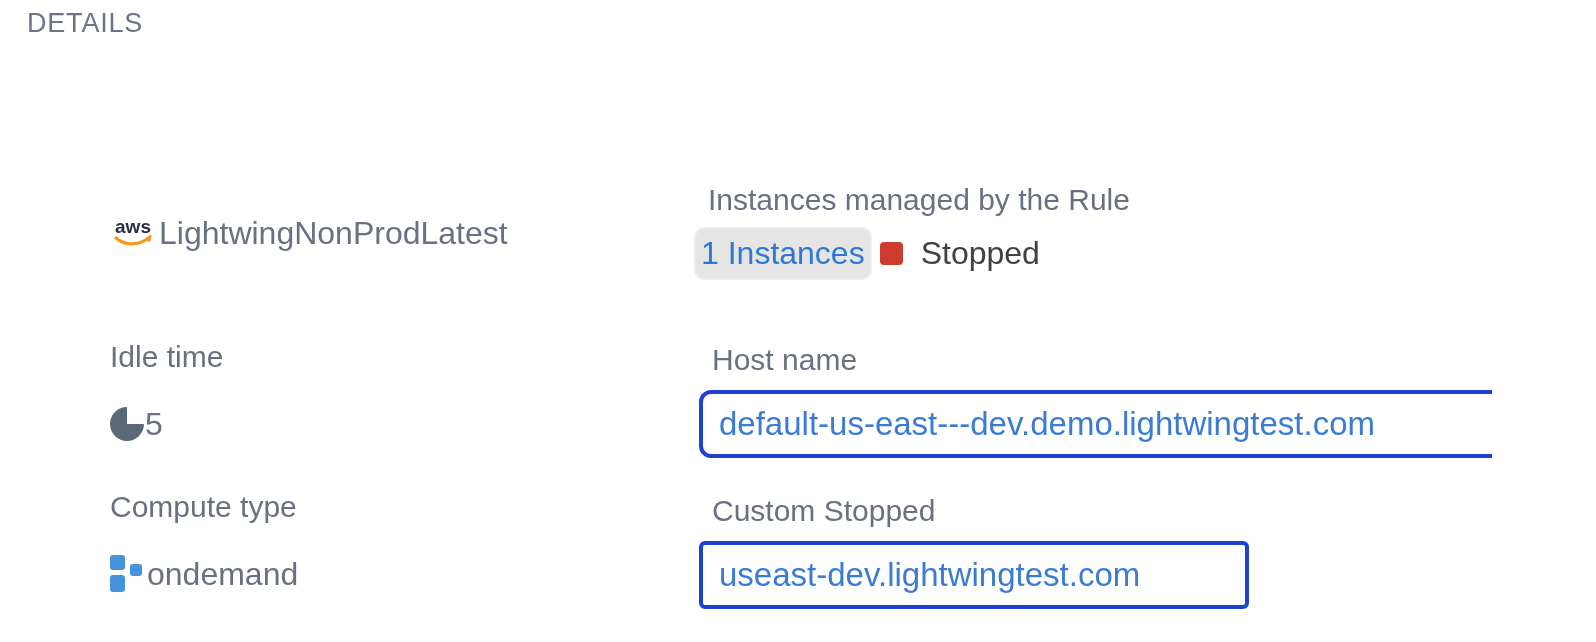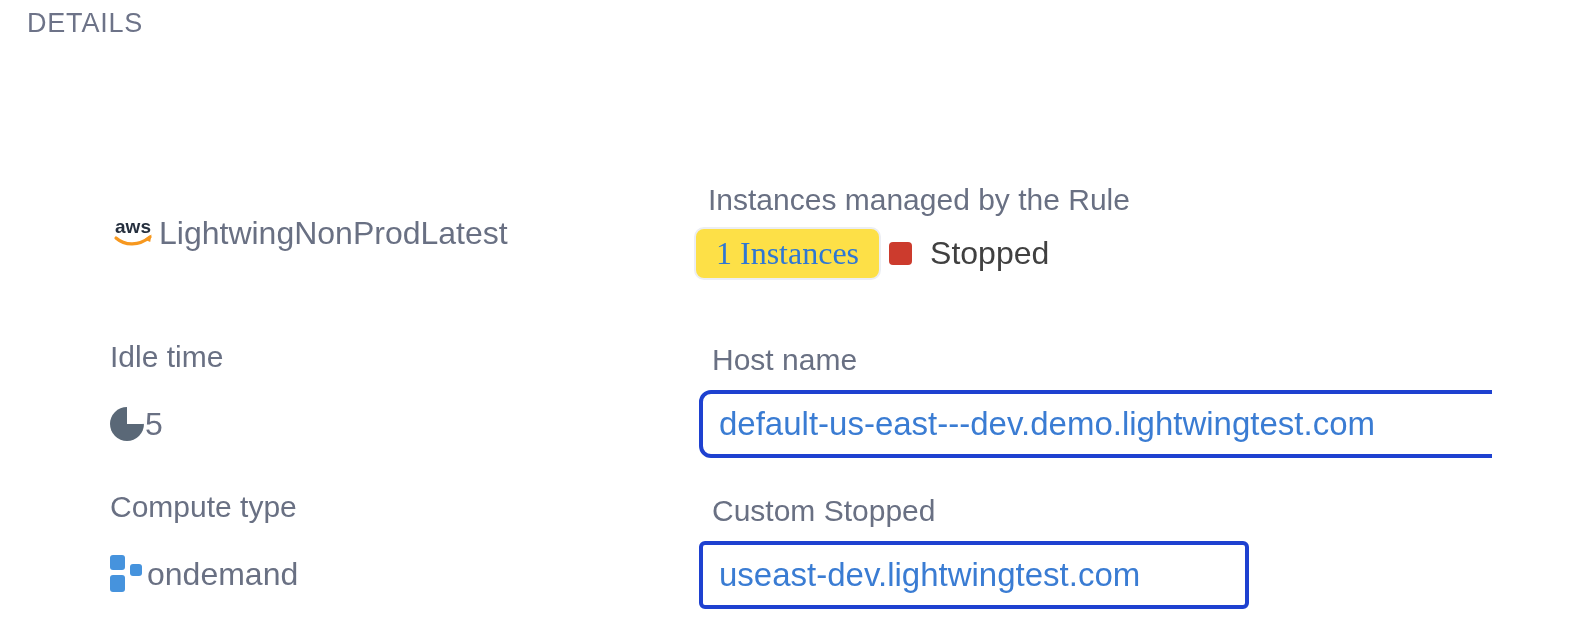--- a/index.html
+++ b/index.html
@@ -64,29 +64,28 @@
   .squares-icon { position: relative; width: 36px; height: 40px; flex: 0 0 auto; }
   .squares-icon .sq { position: absolute; background: #4693dd; }
   .squares-icon .sq1 { left: 0;  top: 1px;  width: 15px; height: 15px; border-radius: 3px; }
   .squares-icon .sq2 { left: 20px; top: 10px; width: 12px; height: 12px; border-radius: 3px; }
   .squares-icon .sq3 { left: 0;  top: 21px; width: 15px; height: 17px; border-radius: 3px; }
 
   
   .instances-row { margin-top: 10px; display: flex; align-items: center; }
   .instances-chip {
     margin-left: -14px;
-    background: #fde047;
+    background: #e5e5e5;
     border: 2px solid #eceef3;
     border-radius: 10px;
-    padding: 6px 20px;
+    padding: 6px 5px;
     font-size: 32px;
     color: #2e77d4;
     cursor: pointer;
     white-space: nowrap;
-    font-family: Liberation Serif, serif;
   }
   .status-square {
     width: 23px; height: 23px;
     background: #cc3b2d;
     border-radius: 4px;
     margin-left: 8px;
     flex: 0 0 auto;
   }
   .status-text {
     margin-left: 18px;

